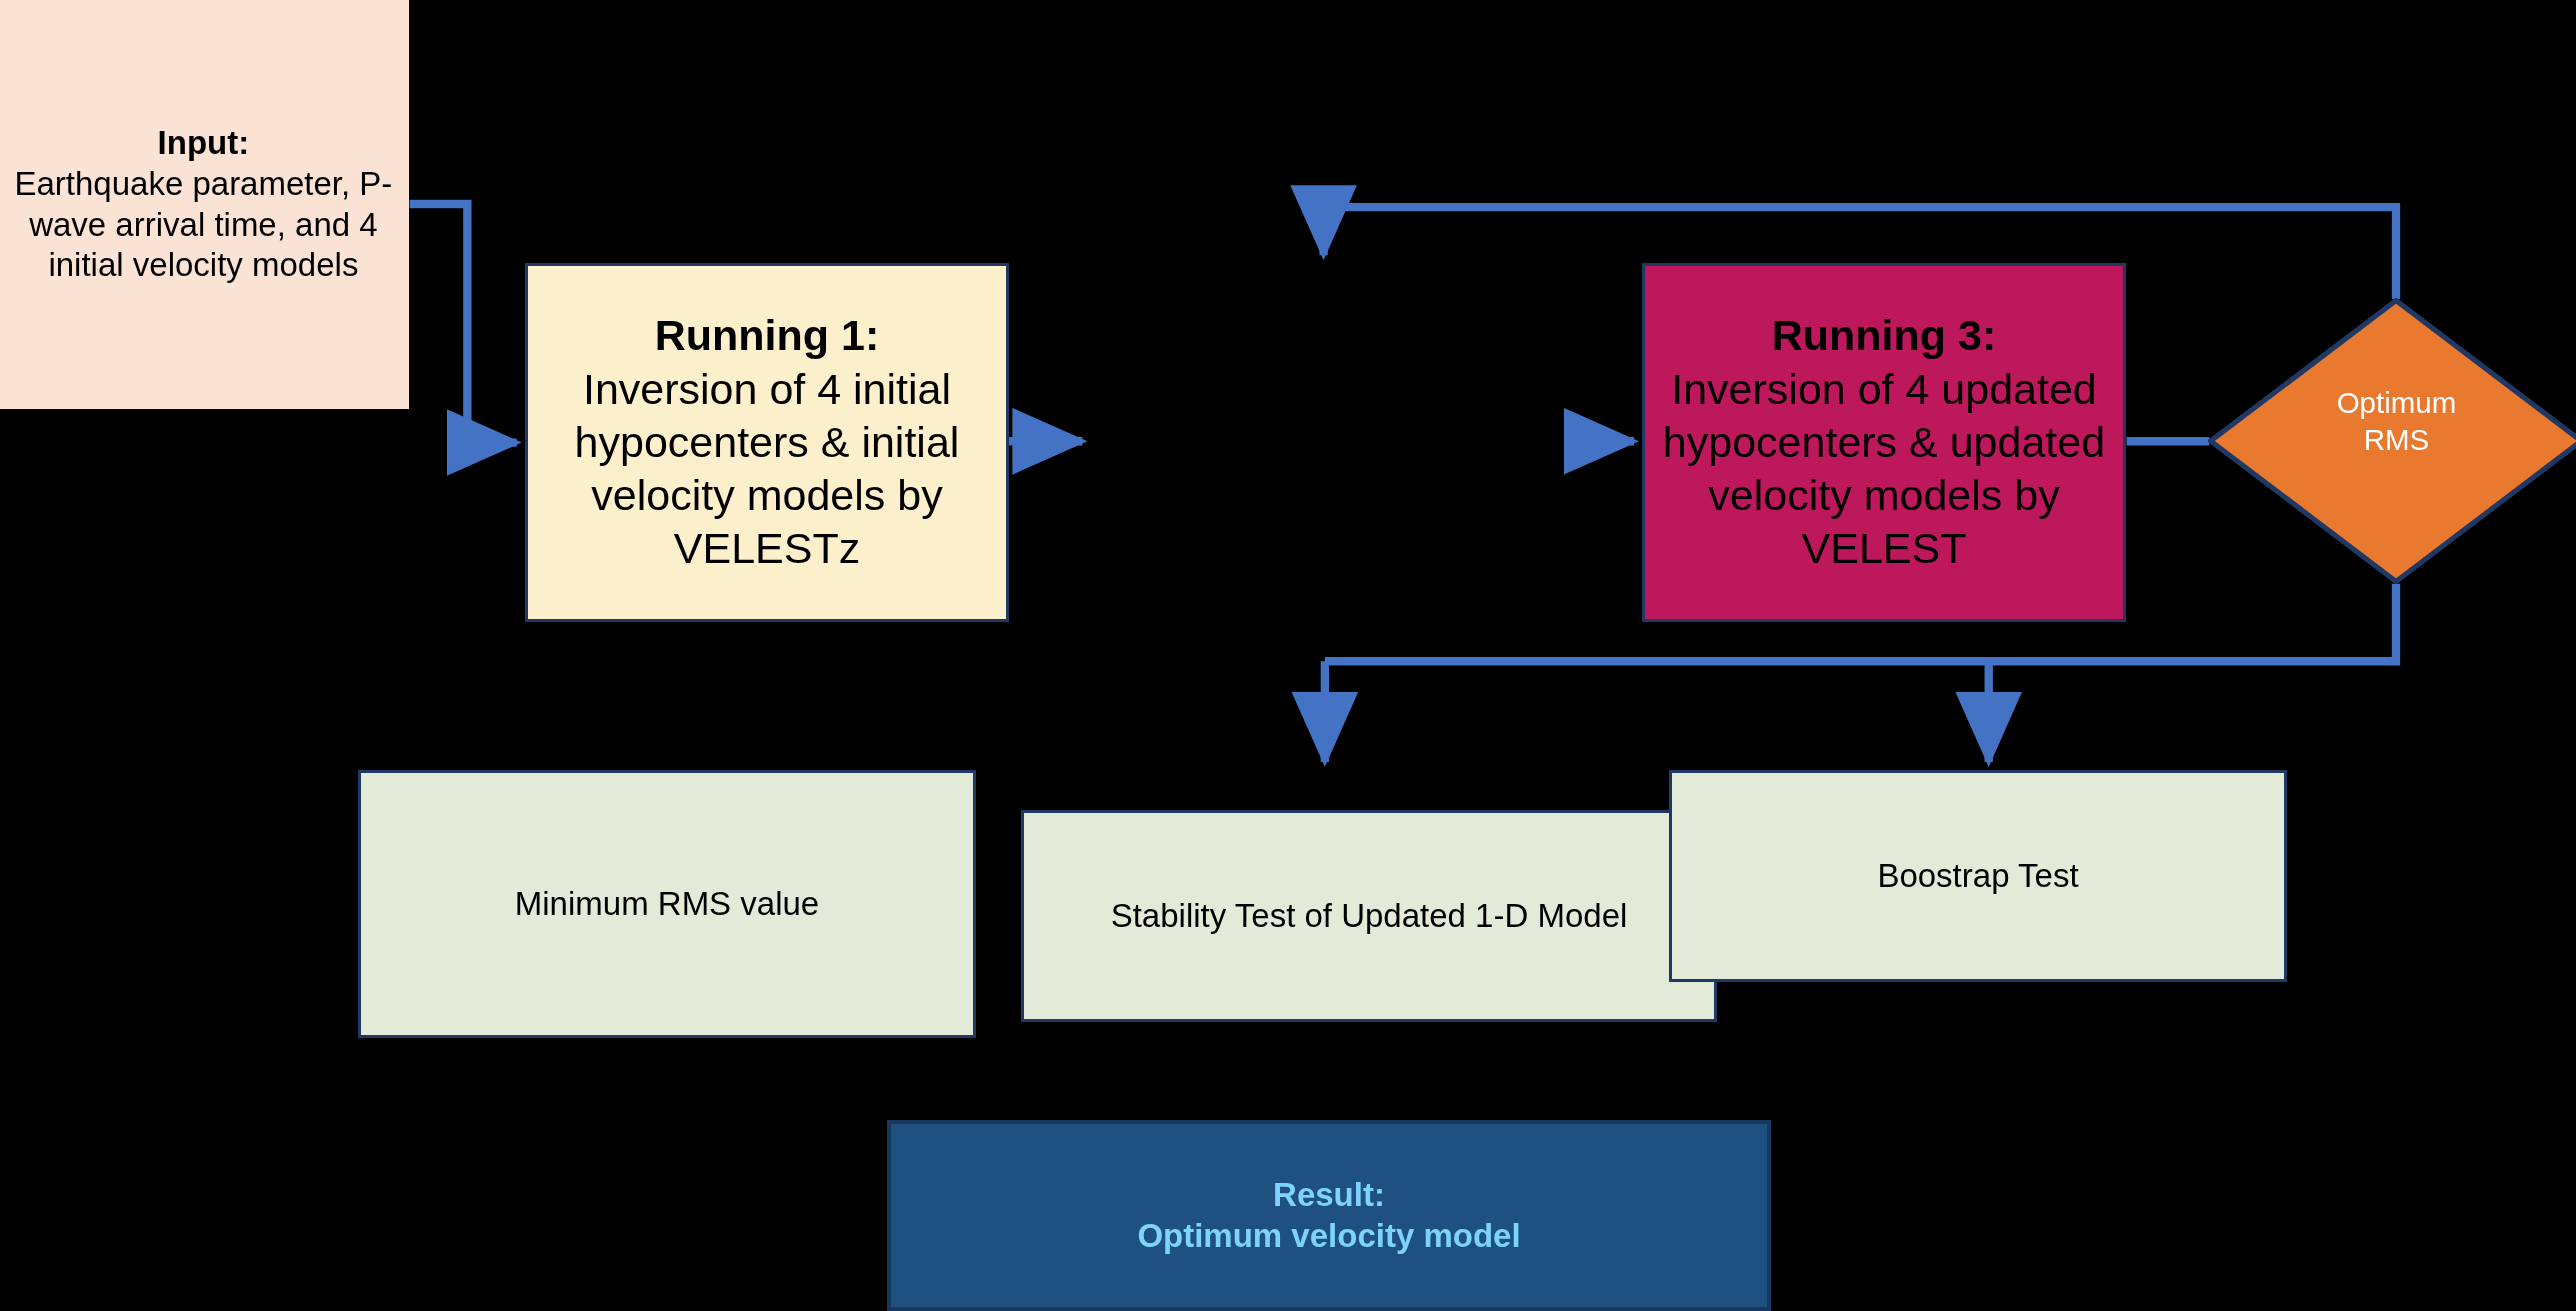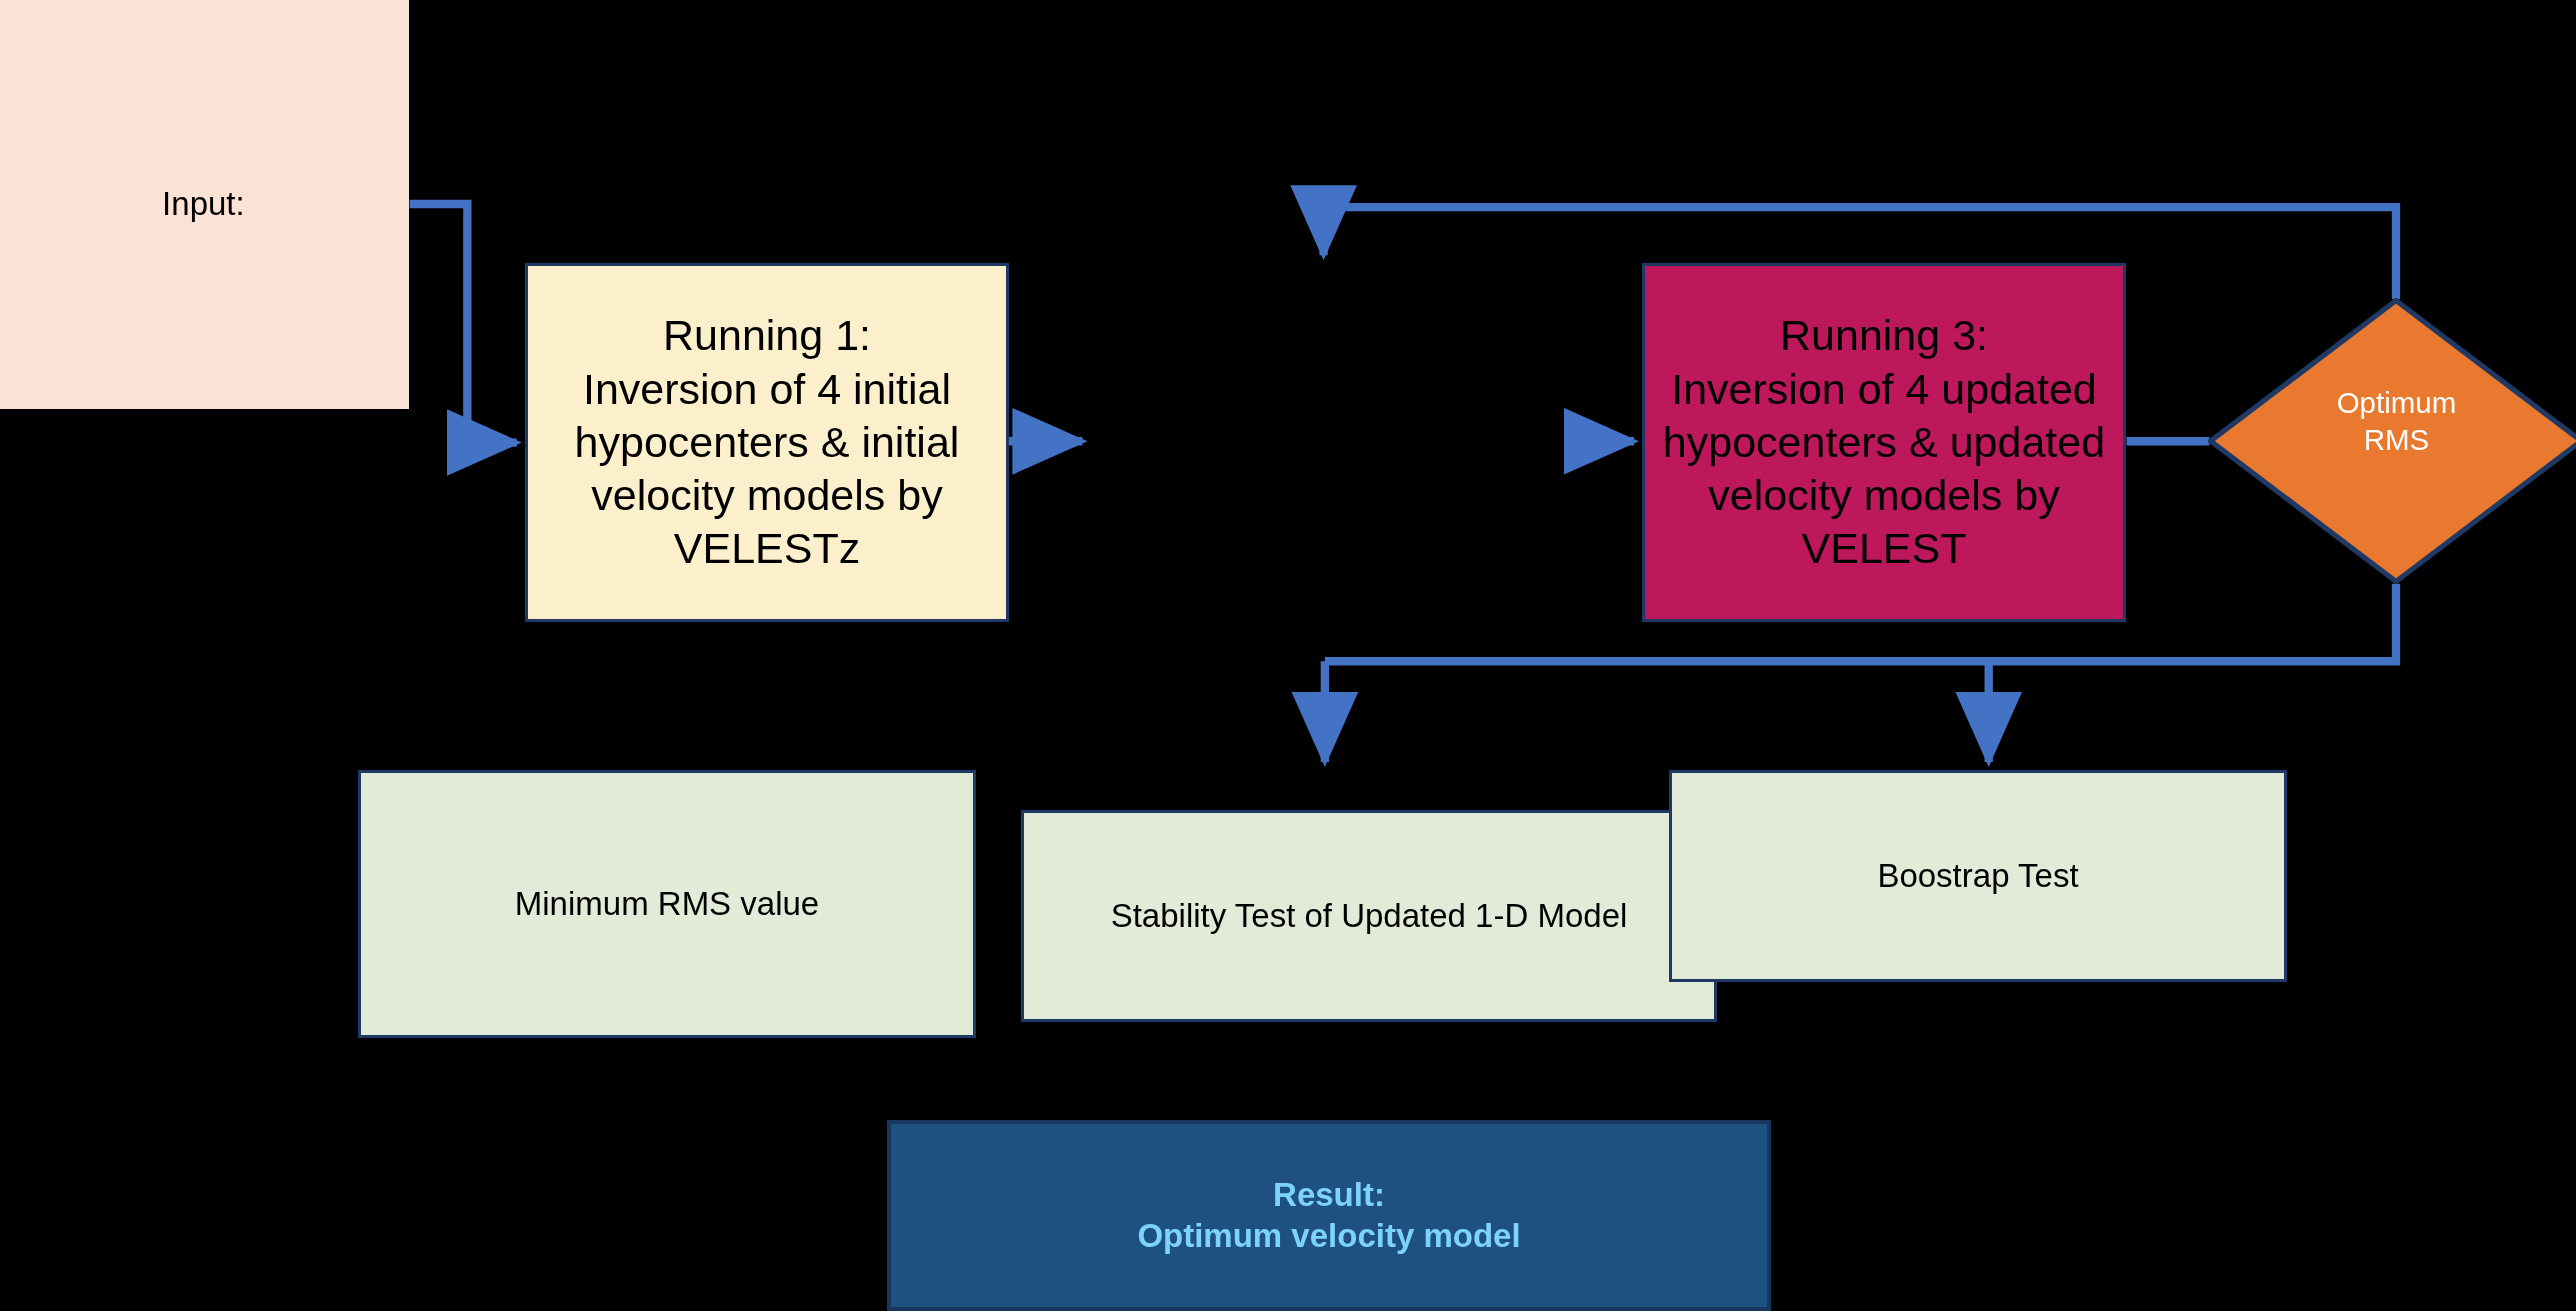--- a/index.html
+++ b/index.html
@@ -33,21 +33,21 @@
   #res1{left:358px;top:770px;width:618px;height:268px;}
   #res2{left:1021px;top:810px;width:696px;height:212px;}
   #res3{left:1669px;top:770px;width:618px;height:212px;}
   .res .txt{font-size:33px;color:#000;padding:0 13px;}
 
   
   #final-box{left:887px;top:1120px;width:884px;height:191px;
              background:#1F5180;border:4.5px solid #17375E;}
   #final-box .txt{font-size:33px;color:#7dd3fc;font-weight:bold;padding:0 13px;}
 
-  .bold{font-weight:normal;}
+  .bold{font-weight:bold;}
 
   
   #wires{position:absolute;left:0;top:0;width:2576px;height:1311px;
          pointer-events:none;}
 </style>
 </head>
 <body>
 
 <div id="stage">
 
@@ -70,21 +70,21 @@
     <path d="M3315,688 L3444,688" fill="none" stroke="#4472C4" stroke-width="13"></path>
 
     <path d="M3735,466 L3735,323 L2063,323 L2063,398" fill="none" stroke="#4472C4" stroke-width="13" marker-end="url(#ah)"></path>
 
     <path d="M3735,910 L3735,1031 L2065,1031" fill="none" stroke="#4472C4" stroke-width="13"></path>
     <path d="M2065,1031 L2065,1188" fill="none" stroke="#4472C4" stroke-width="13" marker-end="url(#ah)"></path>
     <path d="M3100,1031 L3100,1188" fill="none" stroke="#4472C4" stroke-width="13" marker-end="url(#ah)"></path>
   </svg>
 
   <div class="node" id="input-box">
-    <div class="txt"><span class="bold">Input:</span><br></div>
+    <div class="txt"><span class="bold">Input:</span><br><span>Earthquake parameter, P-wave arrival time, and 4 initial velocity models</span></div>
   </div>
 
   <div class="node run" id="run1">
     <div class="txt"><span class="bold">Running 1:</span><br><span>Inversion of 4 initial hypocenters &amp; initial velocity models by VELESTz</span></div>
   </div>
 
 
   <div class="node run" id="run3">
     <div class="txt"><span class="bold">Running 3:</span><br><span>Inversion of 4 updated hypocenters &amp; updated velocity models by VELEST</span></div>
   </div>

